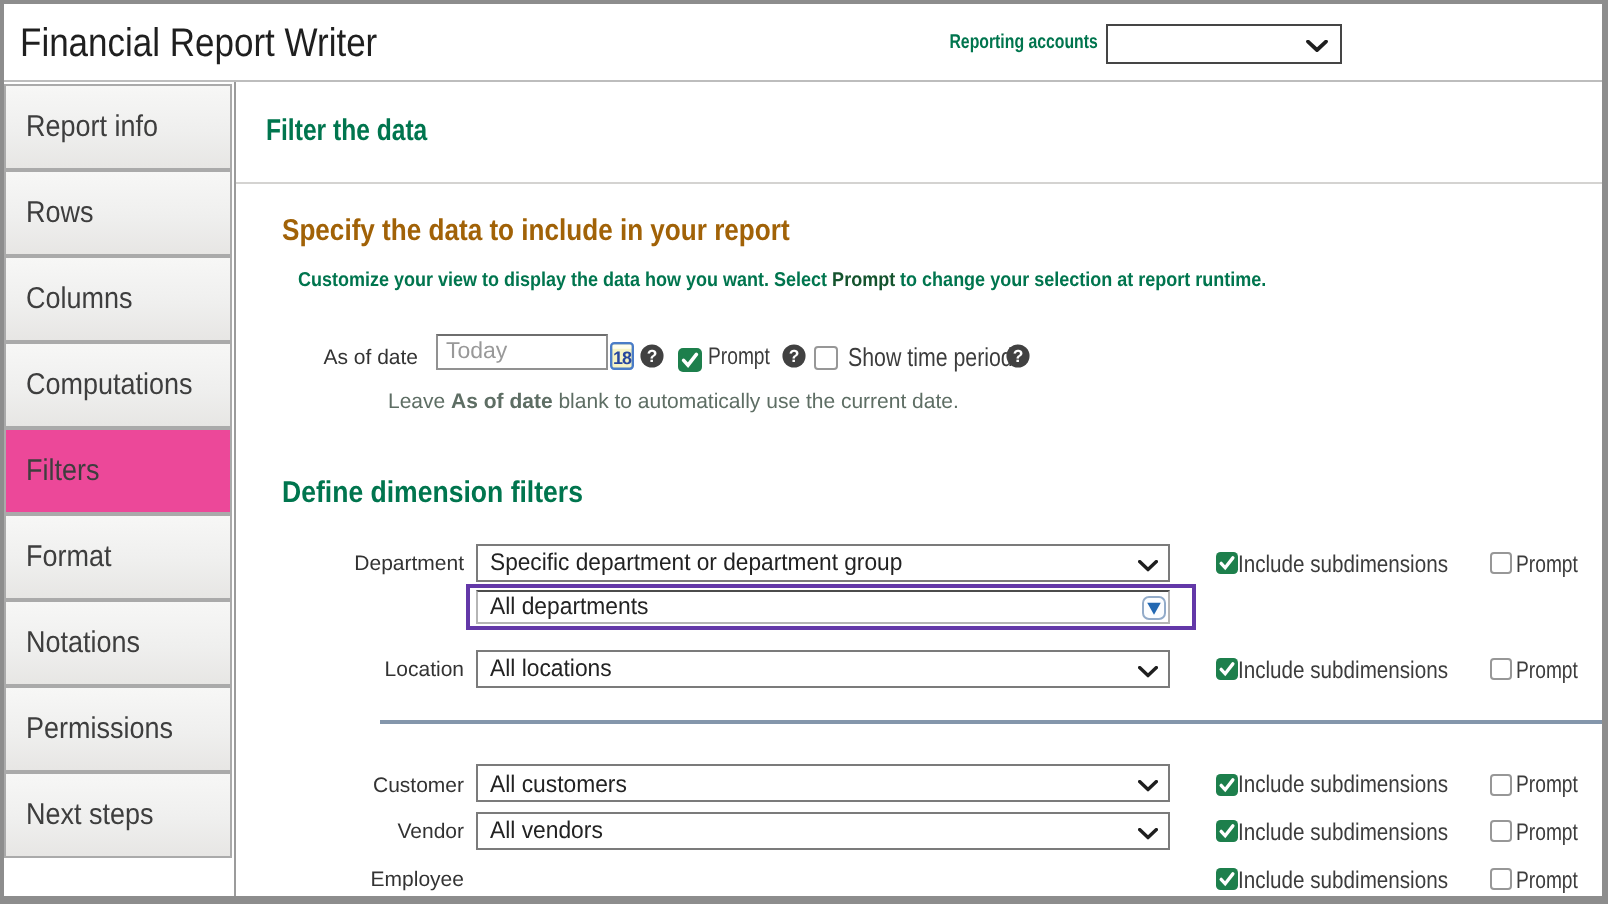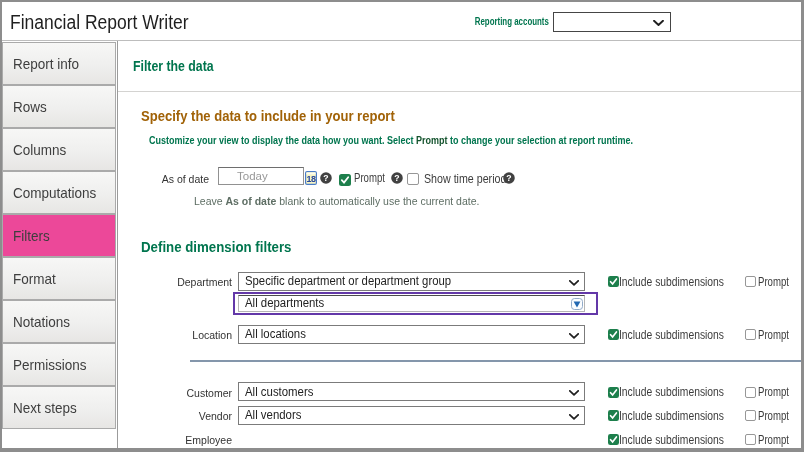--- a/index.html
+++ b/index.html
@@ -26,21 +26,21 @@
   
   #fh1{left:133px;top:57px;font-size:15px;font-weight:bold;color:#00754e;white-space:nowrap;}
   #fh2{left:216px;top:57px;font-size:15.5px;color:#8c8c8c;white-space:nowrap;}
   #fhline{left:118px;top:91px;width:684px;height:1px;background:#d4d3d1;}
   #spec{left:141px;top:107px;font-size:15px;font-weight:bold;color:#a16207;white-space:nowrap;}
   #instr{left:149px;top:135px;font-size:10px;font-weight:bold;color:#00754e;white-space:nowrap;}
   
   .lbl{font-size:10.5px;color:#333;text-align:right;white-space:nowrap;}
   #asofl{left:119px;top:172.8px;width:90px;}
   #asofin{left:218px;top:167px;width:86px;height:18px;border:1px solid #919191;border-top-color:#6e6e6e;box-sizing:border-box;background:#fff;
-          font-size:11.5px;color:#999;padding:2px 0 0 18px;}
+          font-size:11.5px;color:#999;padding:2px 0 0 4px;}
   #cal{left:305px;top:171px;}
   #q1{left:320px;top:171.5px;}
   #q2{left:390.5px;top:171.5px;}
   #q3{left:503px;top:171.5px;}
   #cb1{left:339px;top:174px;}
   #promptl1{left:354px;top:171px;font-size:12px;color:#3c3c3c;white-space:nowrap;}
   #ucb1{left:407px;top:173px;width:12px;height:12px;}
   #stp{left:424px;top:171px;font-size:13px;color:#3c3c3c;white-space:nowrap;}
   #leave{left:194px;top:194.5px;font-size:10.5px;color:#5e6e64;white-space:nowrap;}
   #define{left:141px;top:238px;font-size:15px;font-weight:bold;color:#00754e;white-space:nowrap;}

